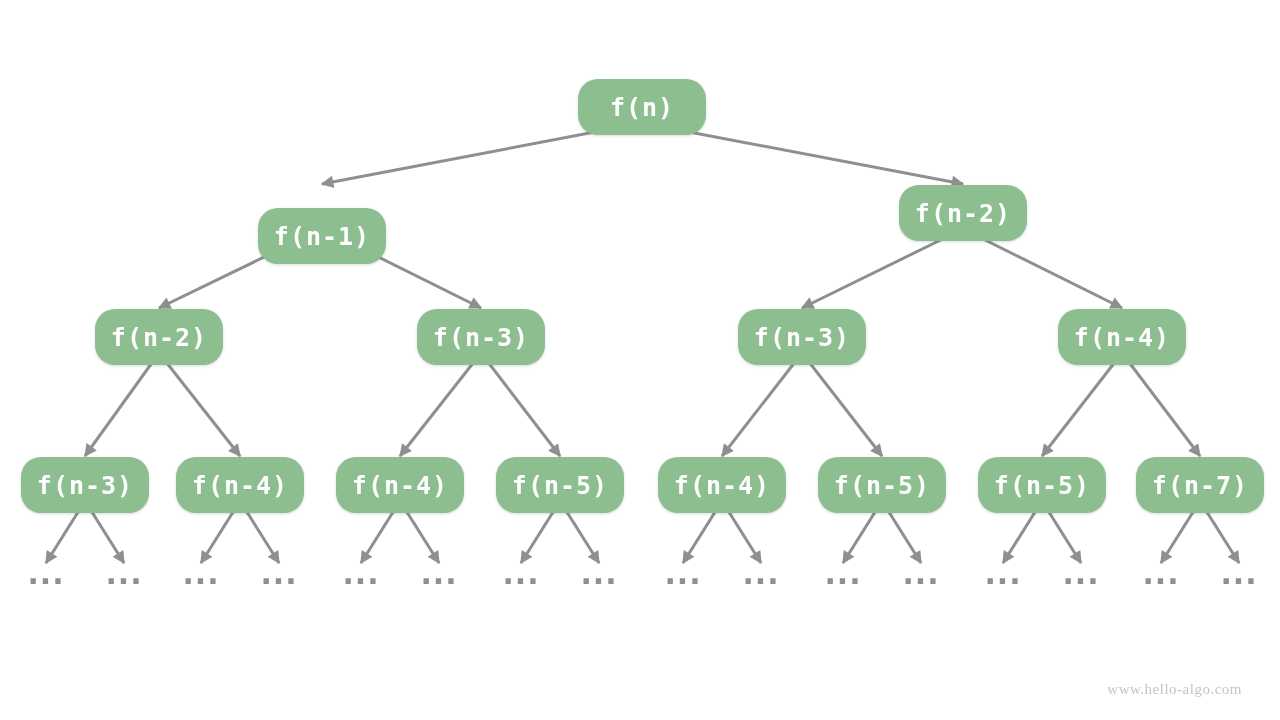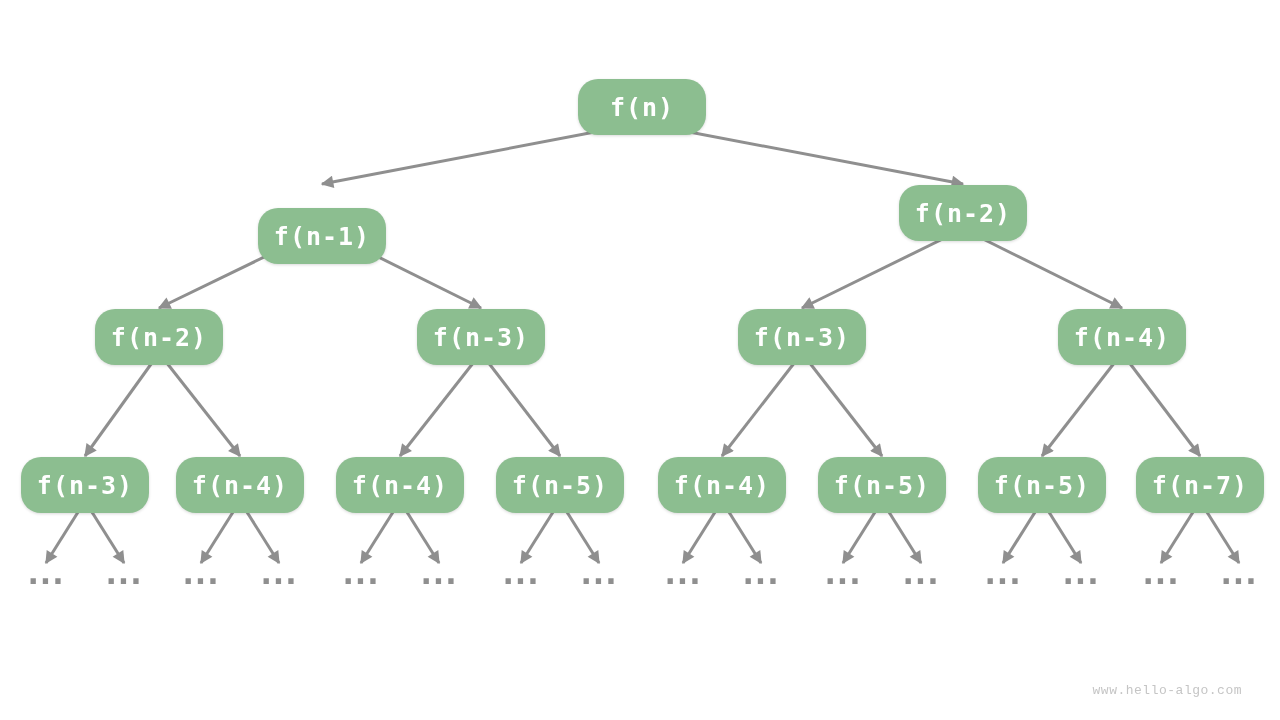--- a/index.html
+++ b/index.html
@@ -51,22 +51,22 @@
     letter-spacing: 1px;
     line-height: 34px;
     height: 36px;
     user-select: none;
   }
   #watermark {
     position: absolute;
     right: 38px;
     bottom: 22px;
     color: var(--watermark);
-    font-family: Liberation Mono, monospace;
-    font-size: 13px;
+    font-family: Liberation Serif, serif;
+    font-size: 15px;
     letter-spacing: 0.5px;
   }
 </style>
 </head>
 <body>
 
 <div id="canvas">
   <svg id="edges" width="1280" height="720" viewBox="0 0 1280 720" xmlns="http://www.w3.org/2000/svg">
     <defs>
       <marker id="arrowhead" viewBox="0 0 10 10" refX="9" refY="5" markerWidth="4.6" markerHeight="4.2" orient="auto-start-reverse">

